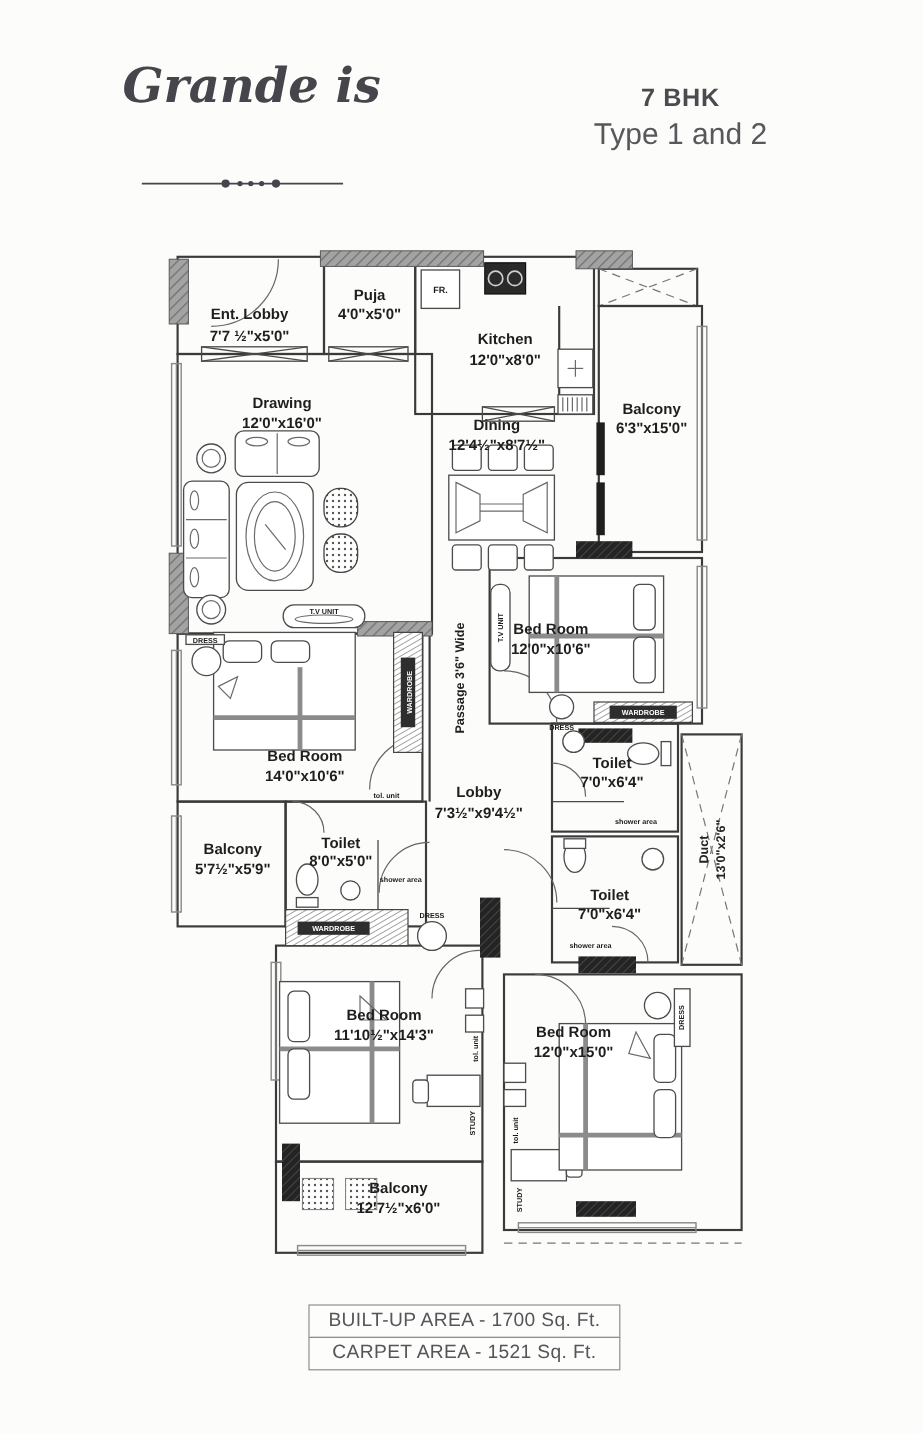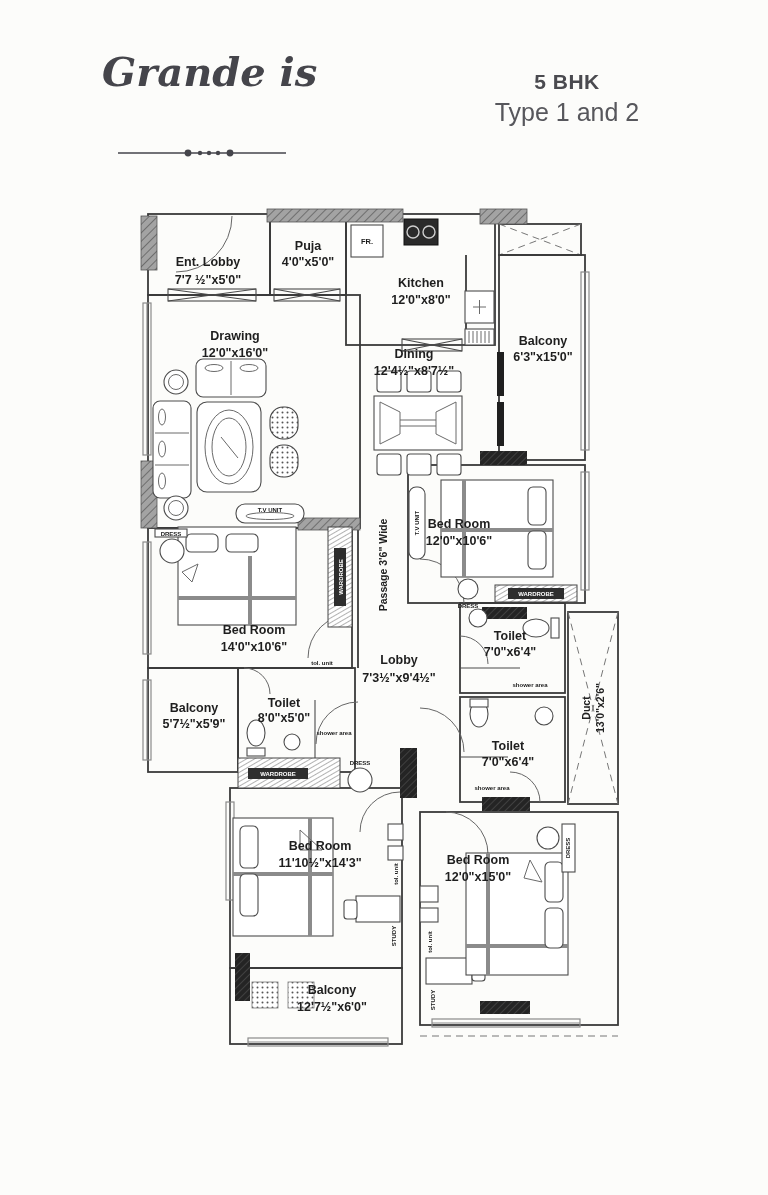--- a/index.html
+++ b/index.html
@@ -52,21 +52,21 @@
 <svg class="brand-flourish" width="168" height="14">
   <line x1="0" y1="7" x2="168" y2="7" stroke="#45454b" stroke-width="1.6"></line>
   <circle cx="70" cy="7" r="3.4" fill="#45454b"></circle>
   <circle cx="82" cy="7" r="2.2" fill="#45454b"></circle>
   <circle cx="91" cy="7" r="2.2" fill="#45454b"></circle>
   <circle cx="100" cy="7" r="2.2" fill="#45454b"></circle>
   <circle cx="112" cy="7" r="3.4" fill="#45454b"></circle>
 </svg>
 
 <div class="plantype">
-  <div class="t1">5 BHK</div>
+  <div class="t1">7 BHK</div>
   <div class="t2">Type 1 and 2</div>
 </div>
 
 <svg class="plan-svg" width="500" height="860" viewBox="130 192 500 860">
   <defs>
     <pattern id="hatchGray" width="6" height="6" patternTransform="rotate(45)" patternUnits="userSpaceOnUse">
       <rect width="6" height="6" fill="#a3a3a3"></rect>
         <line x1="0" y1="0" x2="0" y2="6" stroke="#6e6e6e" stroke-width="2"></line>
     </pattern>
     <pattern id="hatchDark" width="5" height="5" patternTransform="rotate(45)" patternUnits="userSpaceOnUse">
@@ -421,13 +421,15 @@
     <text class="room" x="320" y="867">11'10½"x14'3"</text>
     <text class="room" x="478" y="864">Bed Room</text>
     <text class="room" x="478" y="881">12'0"x15'0"</text>
     <text class="room" x="332" y="994">Balcony</text>
     <text class="room" x="332" y="1011">12'7½"x6'0"</text>
     <text class="mini" x="367" y="244">FR.</text>
   </g>
 </svg>
 
 <div class="footer">
+  <div class="row">BUILT-UP AREA - 1700 Sq. Ft.</div>
+  <div class="row">CARPET AREA - 1521 Sq. Ft.</div>
 </div>
 
 </body></html>

